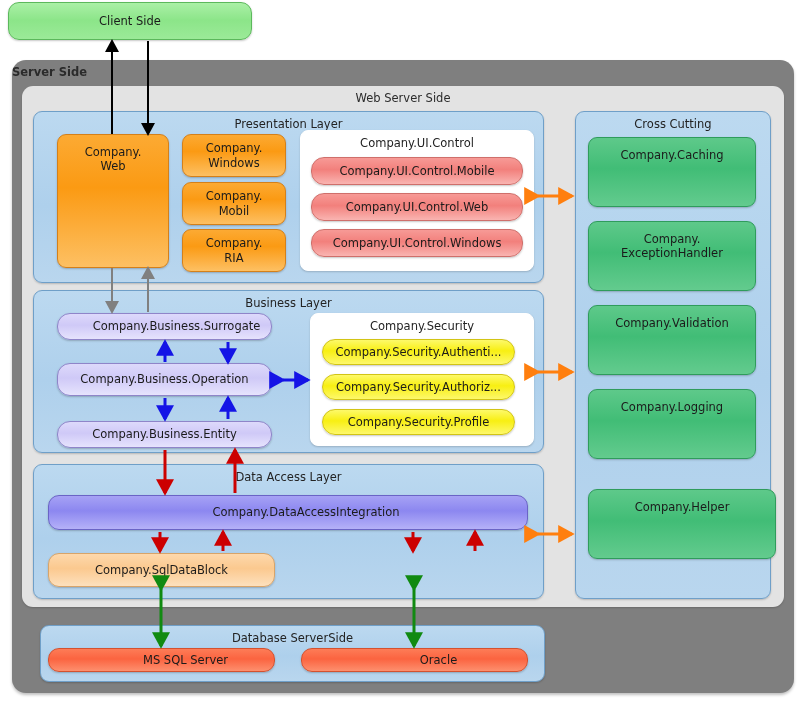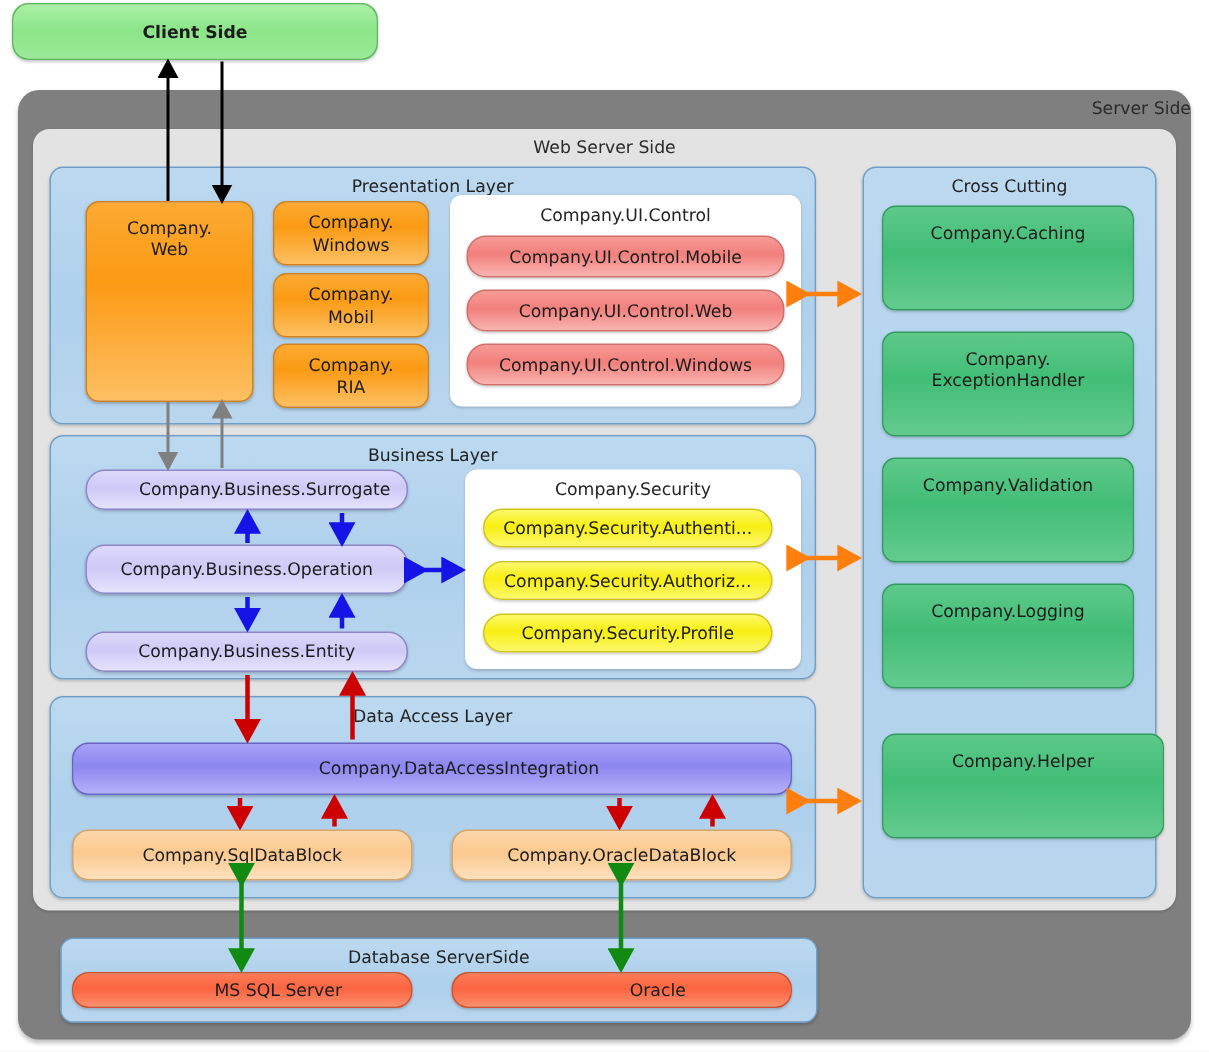--- a/index.html
+++ b/index.html
@@ -22,23 +22,24 @@
   
   .frame-server {
     position: absolute;
     background: #7f7f7f;
     border-radius: 14px;
     box-shadow: 0 2px 3px rgba(0,0,0,0.25);
   }
   .frame-server > .frame-title {
     position: absolute;
     top: 5px; left: 0; right: 0;
-    text-align: right;
+    text-align: left;
     font-size: 11.5px;
     color: #2b2b2b;
+    font-weight: bold;
   }
 
   
   .frame-web {
     position: absolute;
     background: #e3e3e3;
     border-radius: 11px;
     box-shadow: 0 1px 2px rgba(0,0,0,0.18);
   }
   .frame-web > .frame-title {
@@ -99,21 +100,20 @@
     box-shadow: 0 1px 2px rgba(0,0,0,0.22);
   }
   .box.toptext {
     align-items: flex-start;
     padding-top: 10px;
   }
   .b-client {
     background: linear-gradient(180deg,#aaf0a6 0%, #8ce589 48%, #9bea98 100%);
     border: 1px solid #5cb85c;
     border-radius: 11px;
-    font-weight: bold;
   }
   .b-orange {
     background: linear-gradient(180deg,#fcaa33 0%, #fb9a13 40%, #fdc063 100%);
     border: 1px solid #d4801a;
   }
   .b-red {
     background: linear-gradient(180deg,#f79a96 0%, #f2807c 45%, #f9b4b1 100%);
     border: 1px solid #cf6f6b;
   }
   .b-purple {
@@ -237,23 +237,20 @@
     <div class="layer-title">Data Access Layer</div>
   </div>
 
   <div class="box b-indigo" style="left:48px; top:495px; width:480px; height:35px; border-radius:11px;">
     <span>Company.DataAccessIntegration</span>
   </div>
 
   <div class="box b-peach" style="left:48px; top:553px; width:227px; height:34px; border-radius:11px;">
     <span>Company.SqlDataBlock</span>
   </div>
-  <div class="box b-peach" style="left:301px; top:553px; width:227px; height:34px; border-radius:11px;">
-    <span>Company.OracleDataBlock</span>
-  </div>
 
   <div class="layer" style="left:40px; top:625px; width:505px; height:57px;">
     <div class="layer-title">Database ServerSide</div>
   </div>
 
   <div class="box b-tomato" style="left:48px; top:648px; width:227px; height:24px;">
     <span>MS SQL Server</span>
   </div>
   <div class="box b-tomato" style="left:301px; top:648px; width:227px; height:24px;">
     <span>Oracle</span>

